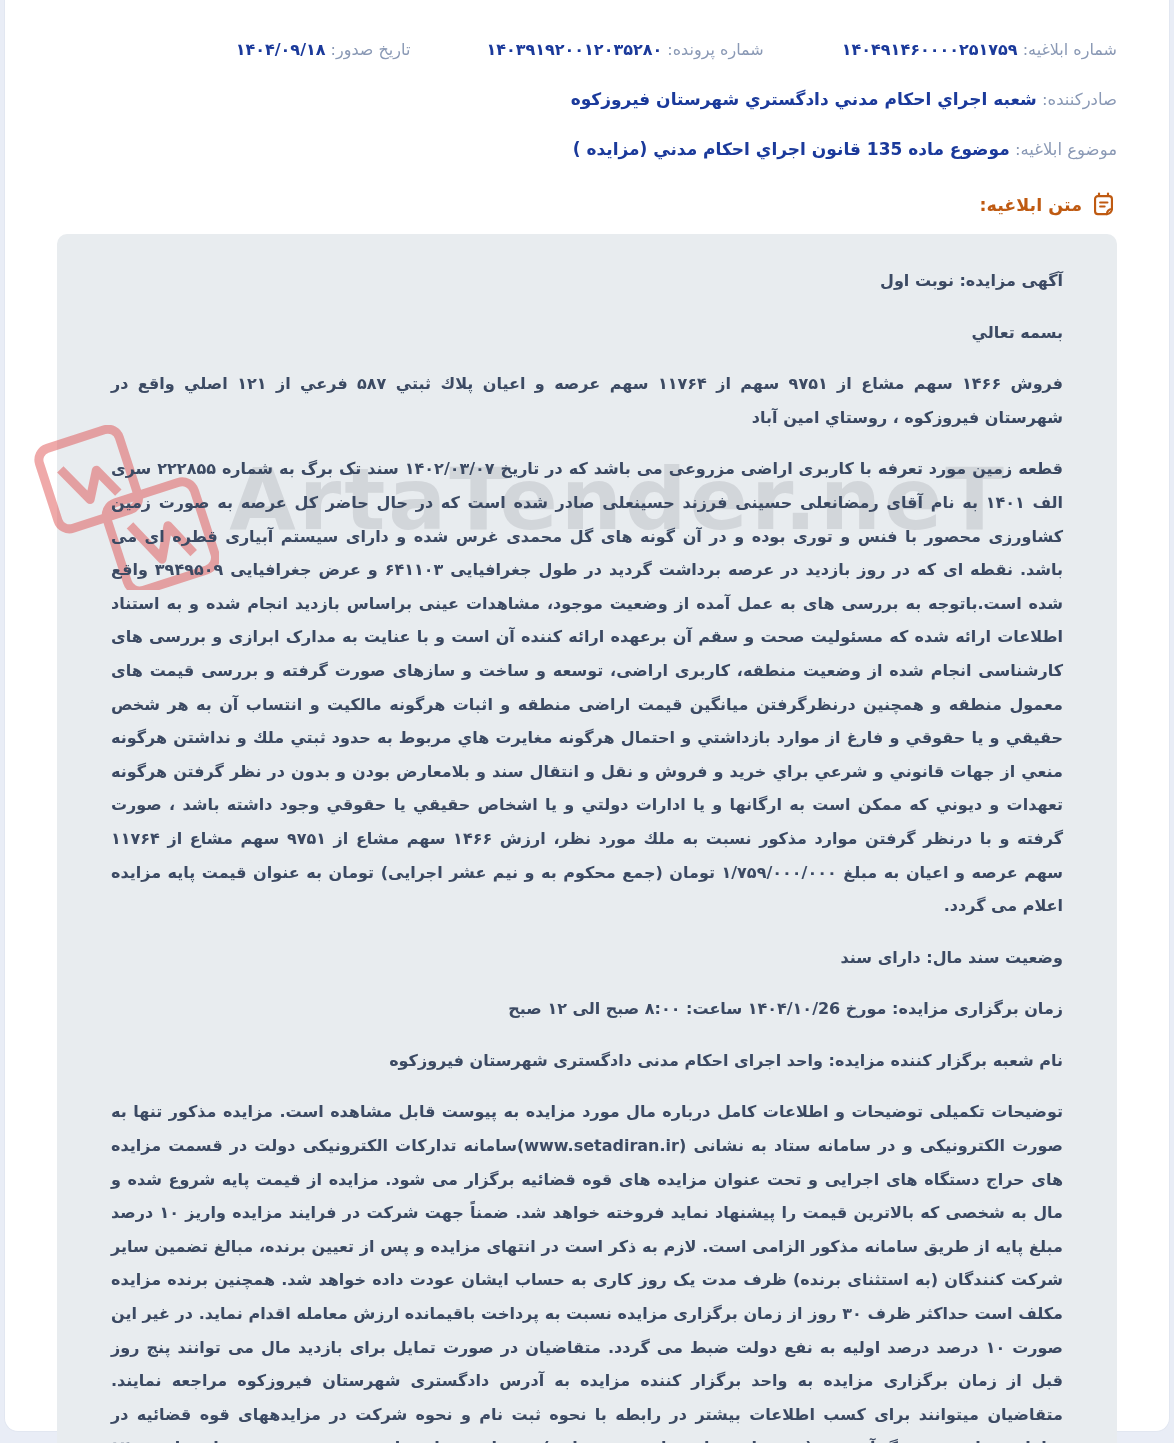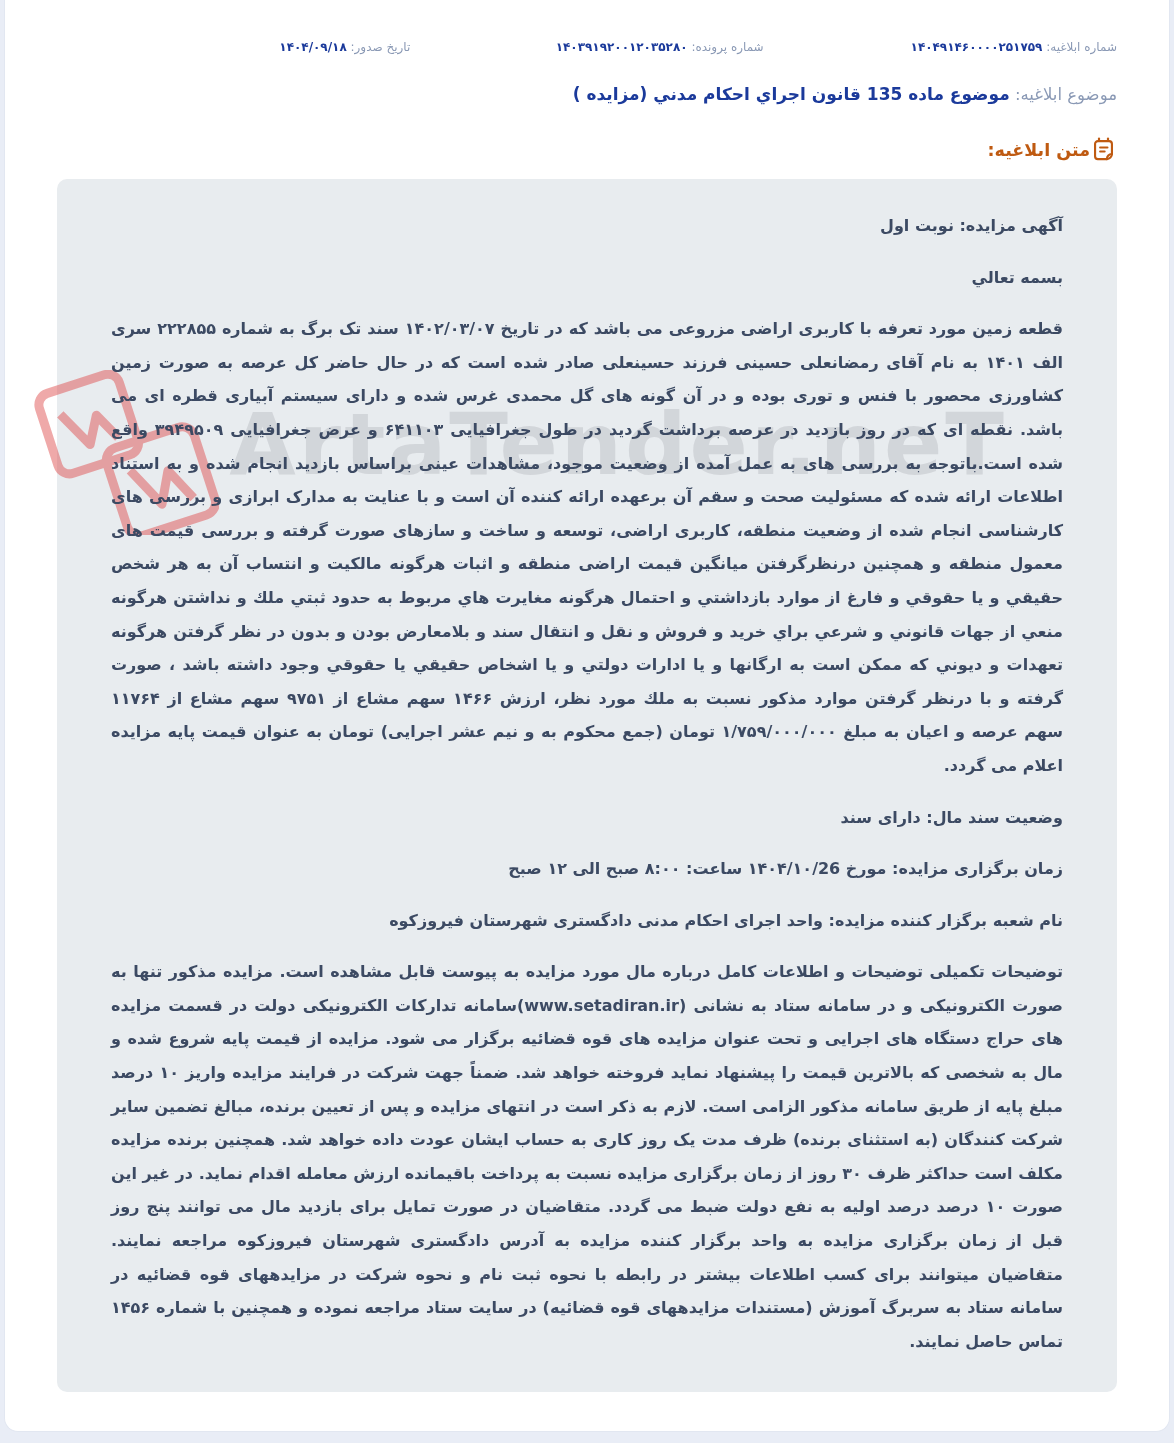--- a/index.html
+++ b/index.html
@@ -20,32 +20,32 @@
     box-sizing:border-box;
     padding:40px 52px 0 52px;
   }
   
   .meta-row{
     direction:rtl;
     display:grid;
     grid-template-columns:1fr 1fr 1fr;
     align-items:center;
   }
-  .field{white-space:nowrap;font-size:12px;text-align:right;}
+  .field{white-space:nowrap;font-size:16px;text-align:right;}
   .label{color:#8a99b5;}
   .value{color:#1b3a9b;font-weight:700;}
   .single-row{direction:rtl;margin-top:30px;font-size:16.5px;}
   .single-row .value{font-size:17px;}
   
   .notice-title{
     direction:rtl;
     margin-top:32px;
     display:flex;
     align-items:center;
-    gap:0;
+    gap:8px;
     color:#bf5a11;
     font-weight:700;
     font-size:17.5px;
   }
   
   .notice-box{
     position:relative;
     direction:rtl;
     margin-top:16px;
     background:#e8ecef;
@@ -98,20 +98,24 @@
     <div class="field">
       <span class="label">شماره پرونده:</span>
       <span class="value">۱۴۰۳۹۱۹۲۰۰۱۲۰۳۵۲۸۰</span>
     </div>
     <div class="field">
       <span class="label">تاریخ صدور:</span>
       <span class="value">۱۴۰۴/۰۹/۱۸</span>
     </div>
   </div>
 
+  <div class="single-row">
+    <span class="label">صادرکننده:</span>
+    <span class="value">شعبه اجراي احکام مدني دادگستري شهرستان فیروزکوه</span>
+  </div>
 
   <div class="single-row">
     <span class="label">موضوع ابلاغیه:</span>
     <span class="value">موضوع ماده 135 قانون اجراي احکام مدني (مزایده )</span>
   </div>
 
   <div class="notice-title">
     <span style="display:inline-flex;">
       <svg width="27" height="27" viewBox="0 0 24 24" fill="none" stroke="#bf5a11" stroke-width="1.9" stroke-linecap="round" stroke-linejoin="round">
         <path d="M4.5 7 a2.5 2.5 0 0 1 2.5 -2.5 h10 a2.5 2.5 0 0 1 2.5 2.5 v9 a4.5 4.5 0 0 1 -4.5 4.5 h-8 a2.5 2.5 0 0 1 -2.5 -2.5 z"></path>
@@ -136,20 +140,21 @@
           <g transform="rotate(-18 130 112)">
             <rect x="86" y="66" width="92" height="92" rx="13"></rect>
             <path d="M106 92 L126 134 L142 104 L158 138"></path>
           </g>
         </svg>
       </span>
       <span class="watermark-text">ArtaTender.neT</span>
     </div>
   <p class="para">آگهی  مزایده: نوبت اول</p>
       <p class="para">بسمه تعالي</p>
+      <p class="para">فروش ۱۴۶۶ سهم مشاع از ۹۷۵۱ سهم از ۱۱۷۶۴ سهم عرصه و اعیان پلاك ثبتي ۵۸۷ فرعي از ۱۲۱ اصلي واقع در شهرستان فیروزکوه ، روستاي امین آباد</p>
       <p class="para">قطعه زمین مورد تعرفه با کاربری اراضی مزروعی می باشد که در تاریخ ۱۴۰۲/۰۳/۰۷ سند تک برگ به شماره ۲۲۲۸۵۵ سری الف ۱۴۰۱ به نام آقای رمضانعلی حسینی فرزند حسینعلی صادر شده است که در حال حاضر کل عرصه به صورت زمین کشاورزی محصور با فنس و توری بوده و در آن گونه های گل محمدی غرس شده و دارای سیستم آبیاری قطره ای می باشد. نقطه ای که در روز بازدید در عرصه برداشت گردید در طول جغرافیایی ۶۴۱۱۰۳ و عرض جغرافیایی ۳۹۴۹۵۰۹ واقع شده است.باتوجه به بررسی های به عمل آمده از وضعیت موجود، مشاهدات عینی براساس بازدید انجام شده و به استناد اطلاعات ارائه شده که مسئولیت صحت و سقم آن برعهده ارائه کننده آن است  و با عنایت به مدارک ابرازی و بررسی های کارشناسی انجام شده از وضعیت منطقه، کاربری اراضی، توسعه و ساخت و سازهای صورت گرفته و بررسی قیمت های معمول منطقه و همچنین درنظرگرفتن میانگین قیمت اراضی منطقه و اثبات هرگونه مالکیت و انتساب آن به هر شخص حقیقي و یا حقوقي و فارغ از موارد بازداشتي و احتمال هرگونه مغایرت هاي مربوط به حدود ثبتي ملك و نداشتن هرگونه منعي از جهات قانوني و شرعي براي خرید و فروش و نقل و انتقال سند و بلامعارض بودن و بدون در نظر گرفتن هرگونه تعهدات و دیوني که ممکن است به ارگانها و یا ادارات دولتي و یا اشخاص حقیقي یا حقوقي وجود داشته باشد ، صورت گرفته و با درنظر گرفتن موارد مذکور نسبت به ملك مورد نظر، ارزش ۱۴۶۶ سهم مشاع از ۹۷۵۱ سهم مشاع از ۱۱۷۶۴ سهم عرصه و اعیان به مبلغ ۱/۷۵۹/۰۰۰/۰۰۰ تومان (جمع محکوم به و نیم عشر اجرایی) تومان به عنوان قیمت پایه مزایده اعلام می گردد.</p>
       <p class="para">وضعیت سند مال: دارای سند</p>
       <p class="para">زمان برگزاری مزایده: مورخ ۱۴۰۴/۱۰/26  ساعت: ۸:۰۰ صبح الی ۱۲ صبح</p>
       <p class="para">نام شعبه برگزار کننده مزایده: واحد اجرای احکام مدنی دادگستری شهرستان فیروزکوه</p>
       <p class="para">توضیحات تکمیلی توضیحات و اطلاعات کامل درباره مال مورد مزایده به پیوست قابل مشاهده است. مزایده مذکور تنها به صورت الکترونیکی و در سامانه ستاد به نشانی (www.setadiran.ir)سامانه تدارکات الکترونیکی دولت در قسمت مزایده های حراج دستگاه های اجرایی و تحت عنوان مزایده های قوه قضائیه برگزار می شود. مزایده از قیمت پایه شروع شده و مال به شخصی که بالاترین قیمت را پیشنهاد نماید فروخته خواهد شد. ضمناً جهت شرکت در فرایند مزایده واریز ۱۰ درصد مبلغ پایه از طریق سامانه مذکور الزامی است. لازم به ذکر است در انتهای مزایده و پس از تعیین برنده، مبالغ تضمین سایر شرکت کنندگان (به استثنای برنده) ظرف مدت یک روز کاری به حساب ایشان عودت داده خواهد شد. همچنین برنده مزایده مکلف است حداکثر ظرف ۳۰ روز از زمان برگزاری مزایده نسبت به پرداخت باقیمانده ارزش معامله اقدام نماید. در غیر این صورت ۱۰ درصد درصد اولیه به نفع دولت ضبط می گردد. متقاضیان در صورت تمایل برای بازدید مال می توانند پنج روز قبل از زمان برگزاری مزایده به واحد برگزار کننده مزایده به آدرس دادگستری شهرستان فیروزکوه مراجعه نمایند. متقاضیان میتوانند برای کسب اطلاعات بیشتر در رابطه با نحوه ثبت نام و نحوه شرکت در مزایدههای قوه قضائیه در سامانه ستاد به سربرگ آموزش (مستندات مزایدههای قوه قضائیه) در سایت ستاد مراجعه نموده و همچنین با شماره ۱۴۵۶ تماس حاصل نمایند.</p>
     </div>
 
 </div>
 
 </body></html>

